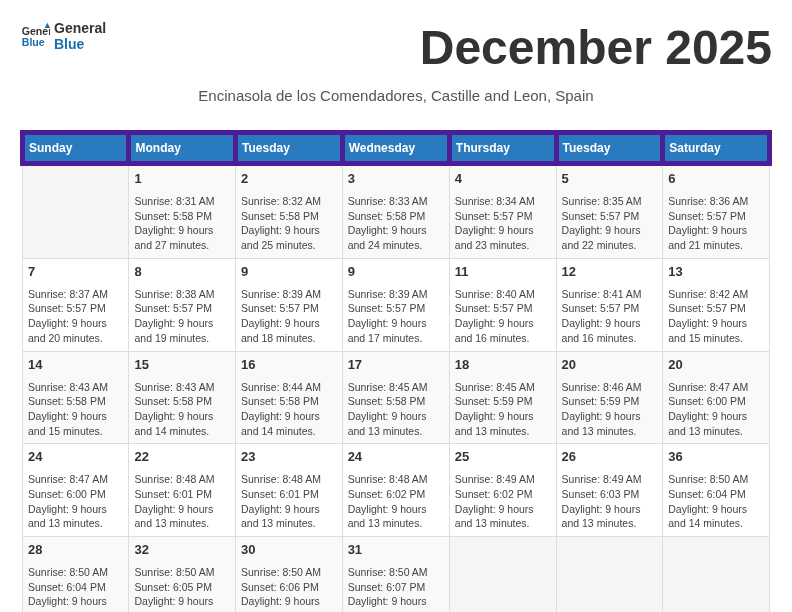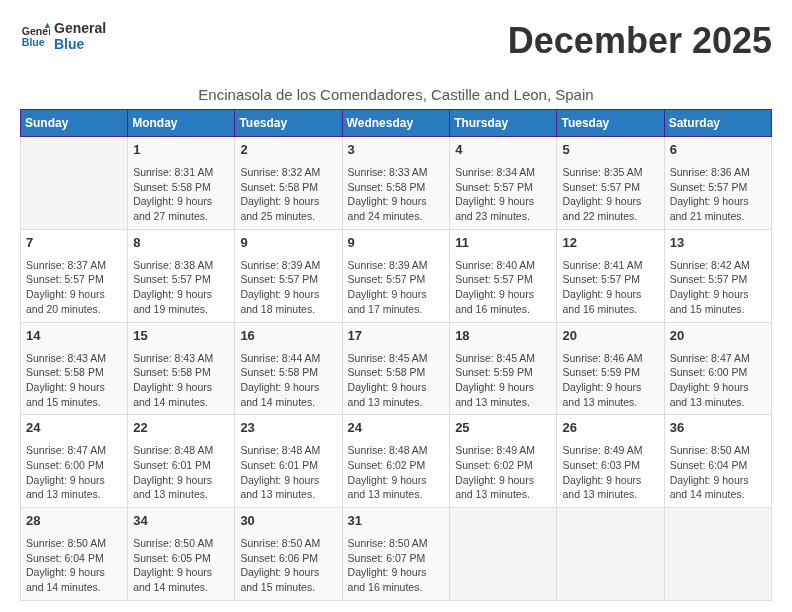--- a/index.html
+++ b/index.html
@@ -15,49 +15,49 @@
       align-items: center;
       margin-bottom: 10px;
     }
     .logo-icon {
       width: 30px;
       height: 30px;
       margin-right: 4px;
     }
     .month-title {
       text-align: right;
-      font-size: 36px;
+      font-size: 48px;
       font-weight: bold;
       color: #333;
-      margin-bottom: 20px;
+      margin-bottom: 8px;
     }
     .location-title {
       text-align: center;
       font-size: 15px;
       color: #555;
-      margin-bottom: 6px;
+      margin-bottom: 26px;
     }
     .top-row {
       display: flex;
       justify-content: space-between;
       align-items: flex-start;
       margin-bottom: 4px;
     }
     table {
       width: 100%;
       border-collapse: collapse;
       font-size: 11px;
     }
     thead tr th {
       background-color: #2a7abf;
       color: #fff;
       padding: 6px 4px;
       text-align: left;
       font-size: 12px;
-      border: 1px solid #4c1d95;
+      border: 5px solid #4c1d95;
     }
     tbody tr td {
       vertical-align: top;
       padding: 5px 5px;
       border: 1px solid #ddd;
       min-height: 70px;
       width: 108px;
     }
     tbody tr {
       background: #fff;
@@ -231,21 +231,21 @@
           <span class="day-number">36</span>
           <div class="day-info">Sunrise: 8:50 AM<br>Sunset: 6:04 PM<br>Daylight: 9 hours and 14 minutes.</div>
         </td>
       </tr>
       <tr>
         <td>
           <span class="day-number">28</span>
           <div class="day-info">Sunrise: 8:50 AM<br>Sunset: 6:04 PM<br>Daylight: 9 hours and 14 minutes.</div>
         </td>
         <td>
-          <span class="day-number">34</span>
+          <span class="day-number">32</span>
           <div class="day-info">Sunrise: 8:50 AM<br>Sunset: 6:05 PM<br>Daylight: 9 hours and 14 minutes.</div>
         </td>
         <td>
           <span class="day-number">30</span>
           <div class="day-info">Sunrise: 8:50 AM<br>Sunset: 6:06 PM<br>Daylight: 9 hours and 15 minutes.</div>
         </td>
         <td>
           <span class="day-number">31</span>
           <div class="day-info">Sunrise: 8:50 AM<br>Sunset: 6:07 PM<br>Daylight: 9 hours and 16 minutes.</div>
         </td>

